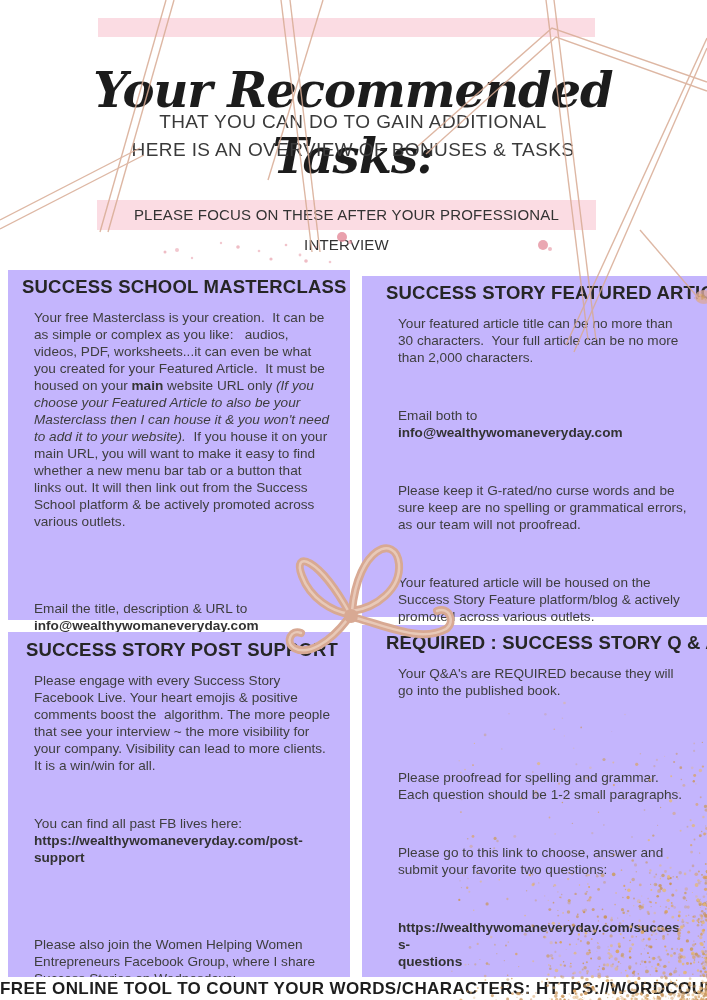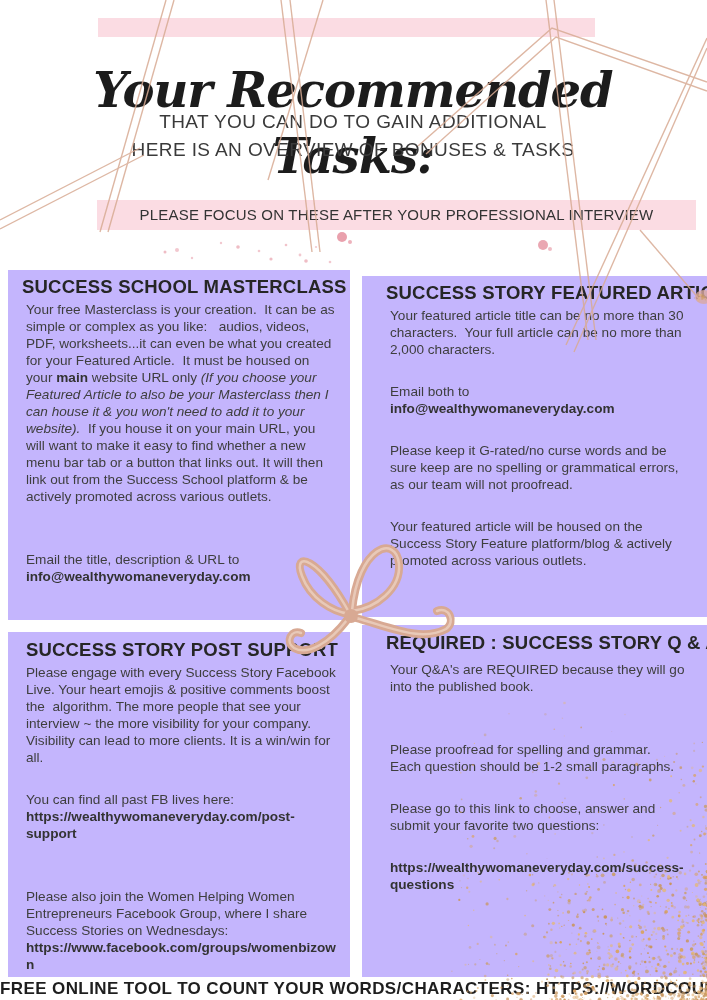--- a/index.html
+++ b/index.html
@@ -12,36 +12,36 @@
   .script-title{
     position:absolute;left:68px;top:36px;width:570px;text-align:center;
     font-family:"DejaVu Serif",serif;font-style:italic;font-weight:bold;
     font-size:48px;letter-spacing:-1px;color:#1c1c1c;line-height:66px;margin-top:21px;
   }
   .subtitle{
     position:absolute;left:68px;top:108px;width:570px;text-align:center;
     font-size:19px;line-height:27.5px;letter-spacing:.4px;color:#3a3a3a;
   }
   .banner{
-    position:absolute;left:97px;top:200px;width:599px;height:30px;background:#fbdce3;
+    position:absolute;left:97px;top:200px;width:499px;height:30px;background:#fbdce3;
     text-align:center;line-height:30px;font-size:15px;letter-spacing:.2px;color:#333333;
   }
   
   .box{position:absolute;background:#c4b5fd;box-sizing:border-box;}
   .box h2{
     margin:0 0 4px 0;text-align:center;font-size:18.5px;font-weight:bold;
     letter-spacing:.2px;color:#262626;line-height:21px;white-space:nowrap;
   }
   .box1{left:8px;top:270px;width:342px;height:350px;padding:6px 8px 0 14px;}
   .box2{left:362px;top:276px;width:345px;height:341px;padding:6px 8px 0 24px;}
   .box3{left:8px;top:632px;width:342px;height:345px;padding:7px 8px 0 14px;}
   .box4{left:362px;top:625px;width:345px;height:352px;padding:7px 12px 0 24px;}
   .box4 h2{margin-bottom:8px;}
   .bodytext{font-size:13.6px;line-height:17px;color:#3e3e3e;}
-  .bodytext p{margin:4px;white-space:pre-wrap;overflow-wrap:break-word;}
+  .bodytext p{margin:12px;white-space:pre-wrap;overflow-wrap:break-word;}
   .bodytext p.blank{height:17px;}
   .bodytext .b{font-weight:bold;color:#333333;}
   .bodytext .i{font-style:italic;}
   
   .footer{
     position:absolute;left:0;top:977px;width:707px;height:23px;background:#ffffff;
     text-align:center;line-height:23px;font-size:17px;font-weight:bold;
     letter-spacing:.4px;color:#1e1e1e;white-space:nowrap;
   }
   .decor{position:absolute;left:0;top:0;width:707px;height:1000px;pointer-events:none;z-index:5;}

